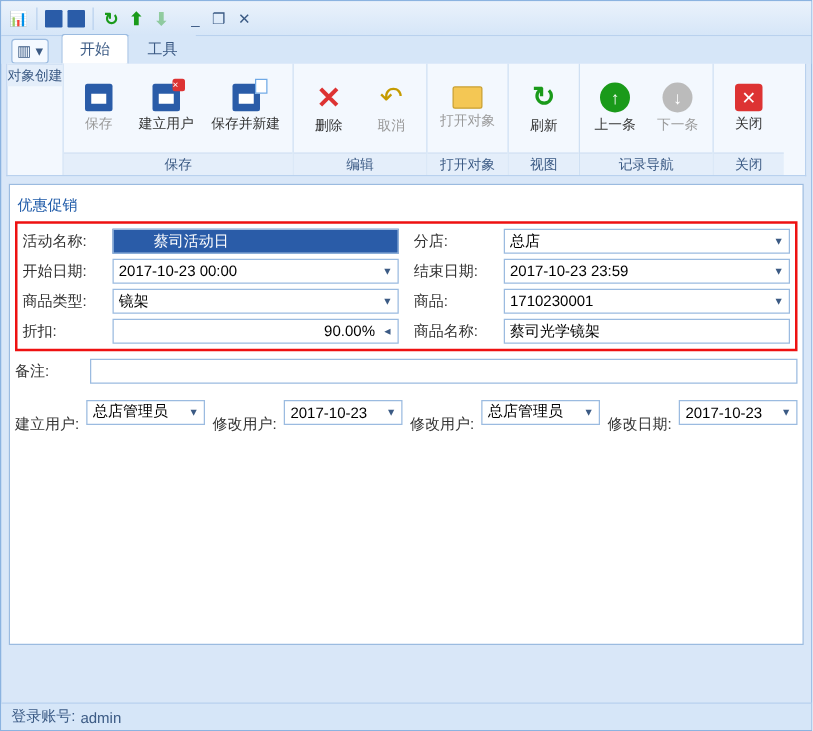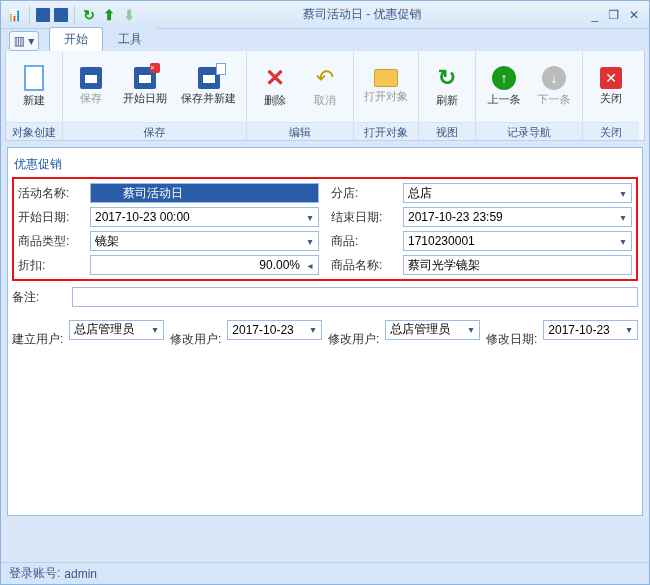--- a/index.html
+++ b/index.html
@@ -73,58 +73,51 @@
     <div class="qat">
       <span class="ico">📊</span>
       <span class="qat-sep"></span>
       <span class="ico save-ico"></span>
       <span class="ico save-ico" style="position:relative"></span>
       <span class="qat-sep"></span>
       <span class="ico arrow-green">↻</span>
       <span class="ico arrow-green">⬆</span>
       <span class="ico arrow-green" style="opacity:.4">⬇</span>
     </div>
-    <div class="title-text">蔡司活动日 - 优惠促销</div>
     <div class="win-btns">
       <span>_</span>
       <span>❐</span>
       <span>✕</span>
     </div>
   </div>
 
   <div class="menutabs">
     <div class="circle">▥ ▾</div>
     <div class="tab active">开始</div>
     <div class="tab inactive">工具</div>
   </div>
 
   <div class="ribbon">
     <div class="rgroup">
-      <div class="items">
-        <div class="rbtn">
-            <div class="bicon new"></div>
-            <span>新建</span>
-          </div>
-      </div>
       <div class="cap">对象创建</div>
     </div>
     <div class="rgroup">
       <div class="items">
         <div class="rbtn disabled">
             <div class="bicon save">
               <div class="inner"></div>
             </div>
             <span>保存</span>
           </div>
         <div class="rbtn">
             <div class="bicon save" style="position:relative">
               <div class="inner"></div>
               <div style="position:absolute;top:-4px;right:-4px;width:10px;height:10px;background:#d33;color:#fff;font-size:8px;border-radius:2px;line-height:10px;">×</div>
             </div>
-            <span>开始日期</span>
+            <span>建立用户</span>
           </div>
         <div class="rbtn">
             <div class="bicon save" style="position:relative">
               <div class="inner"></div>
               <div style="position:absolute;top:-4px;right:-6px;width:10px;height:12px;background:#fff;border:1px solid #6fa9e6;"></div>
             </div>
             <span>保存并新建</span>
           </div>
       </div>
       <div class="cap">保存</div>

